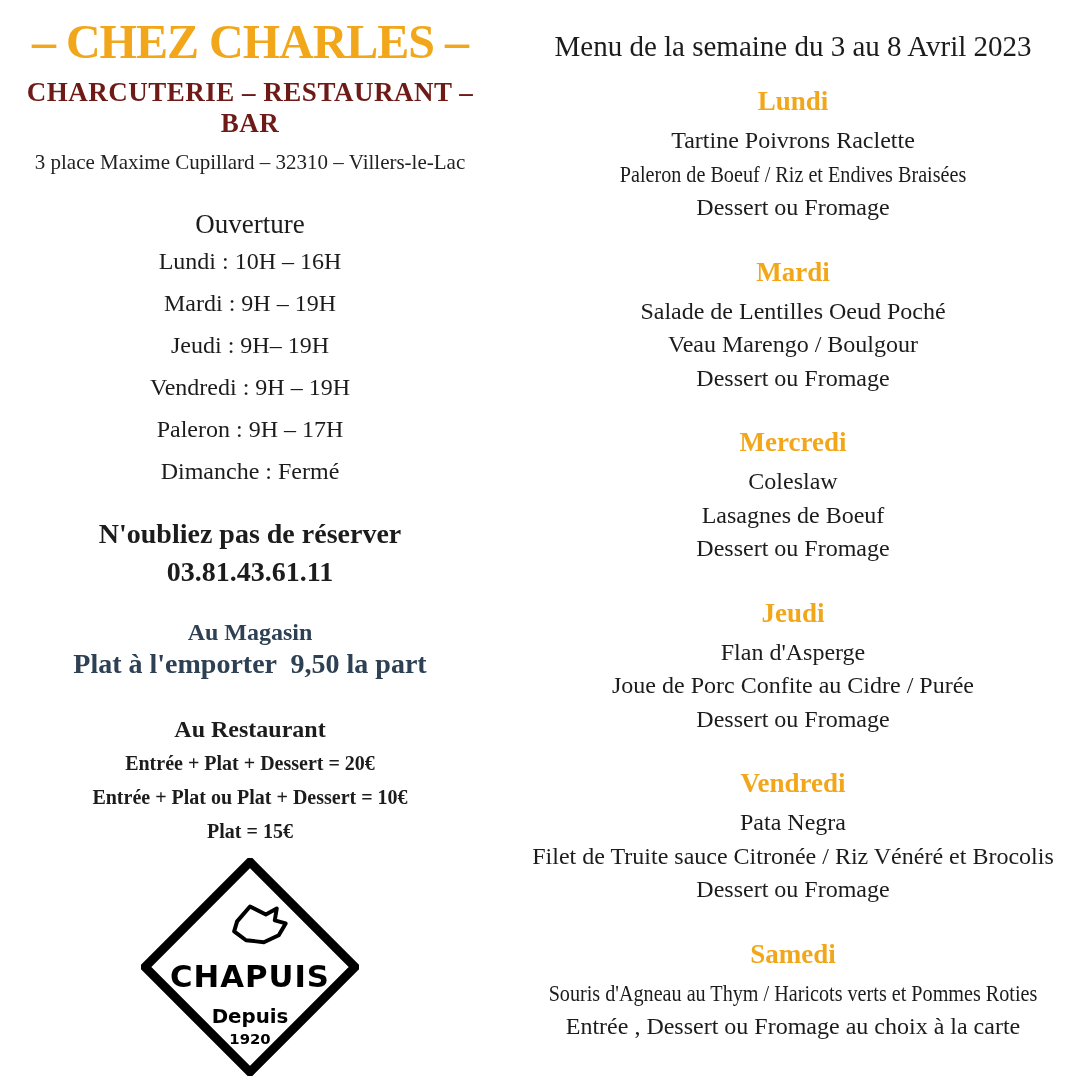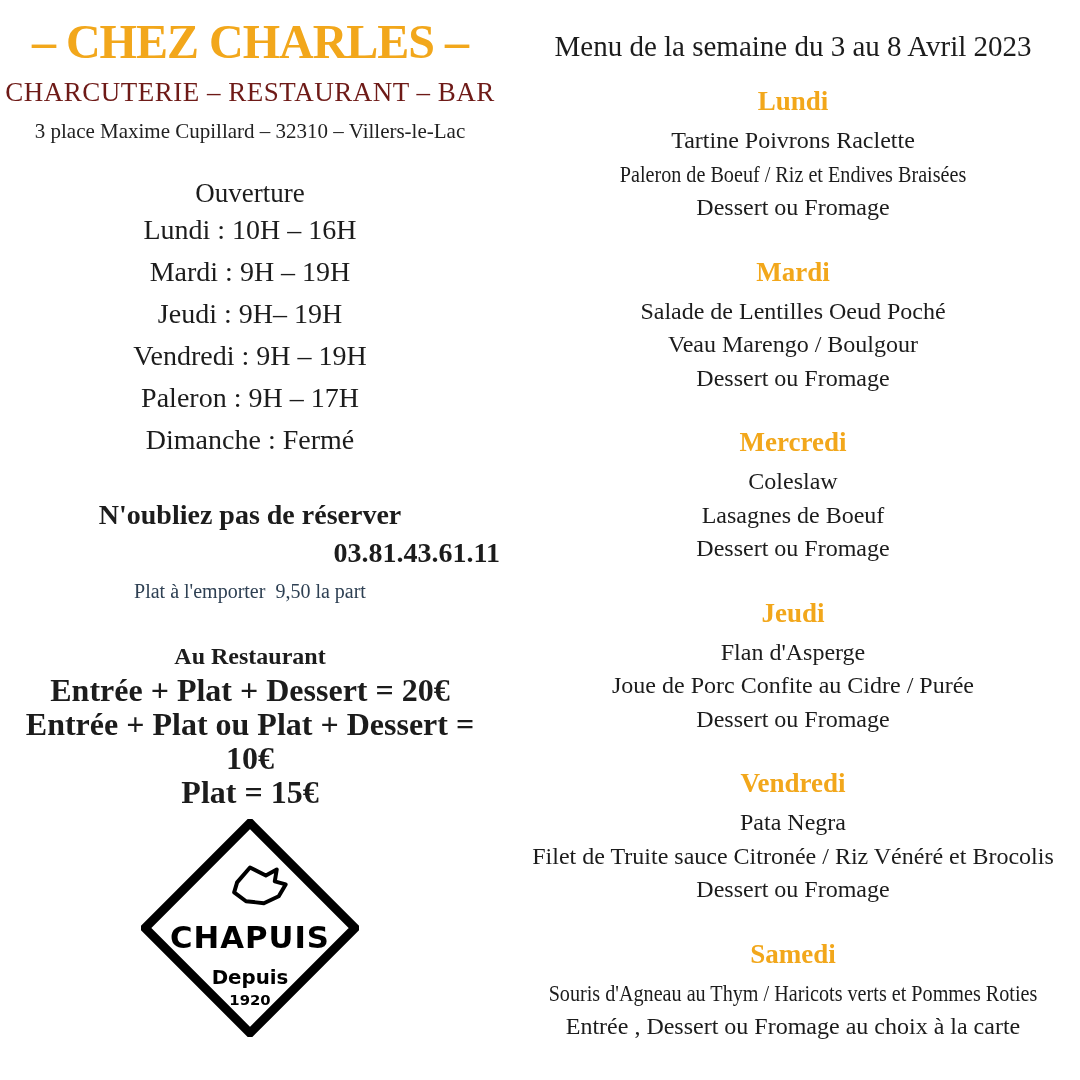--- a/index.html
+++ b/index.html
@@ -7,31 +7,31 @@
     width:1080px;height:1080px;background:#ffffff;position:relative;overflow:hidden;
     font-family:"Liberation Serif", serif;color:#1c1c1c;
   }
   
   .left-col{position:absolute;left:0;top:0;width:500px;text-align:center;}
   .brand-title{
     padding-top:16px;font-size:48px;font-weight:bold;color:#F2A71B;
     letter-spacing:-1px;line-height:52px;
   }
   .brand-subtitle{
-    margin-top:9px;font-size:27px;font-weight:normal;color:#6E1A17;letter-spacing:.5px;
+    margin-top:9px;font-size:27px;font-weight:bold;color:#6E1A17;letter-spacing:.5px;
   }
   .brand-address{margin-top:11px;font-size:21px;color:#222;}
   .hours-heading{margin-top:34px;font-size:27px;}
-  .hours-line{font-size:28px;line-height:42px;}
-  .reserve-line{margin-top:38px;font-size:28px;font-weight:bold;}
-  .phone-line{font-size:28px;font-weight:bold;line-height:44px;text-align:right;}
+  .hours-line{font-size:24px;line-height:42px;}
+  .reserve-line{margin-top:26px;font-size:28px;font-weight:bold;}
+  .phone-line{font-size:28px;font-weight:bold;line-height:44px;}
   .shop-heading{margin-top:22px;font-size:24px;font-weight:bold;color:#2E4053;line-height:32px;}
-  .shop-line{font-size:20px;font-weight:normal;color:#2E4053;line-height:32px;white-space:pre-wrap;}
+  .shop-line{font-size:28px;font-weight:bold;color:#2E4053;line-height:32px;white-space:pre-wrap;}
   .resto-heading{margin-top:32px;font-size:24px;font-weight:bold;line-height:34px;}
-  .price-line{font-size:32px;font-weight:bold;line-height:34px;}
+  .price-line{font-size:20px;font-weight:bold;line-height:34px;}
   .logo-wrap{margin-top:10px;display:flex;justify-content:center;}
   
   .right-col{position:absolute;left:500px;top:0;width:586px;text-align:center;}
   .menu-title{padding-top:30px;font-size:29px;}
   .day-block{margin-top:32px;}
   .day-block.first{margin-top:23px;}
   .day-name{font-size:27px;font-weight:bold;color:#F2A71B;margin-bottom:7px;}
   .item{margin:0;font-size:24px;line-height:33.5px;}
   .item.condensed{transform:scaleX(.84);transform-origin:50% 50%;white-space:nowrap;}
 </style>
@@ -49,20 +49,21 @@
     <div class="hours-line">Mardi : 9H – 19H</div>
     <div class="hours-line">Jeudi : 9H– 19H</div>
     <div class="hours-line">Vendredi : 9H – 19H</div>
     <div class="hours-line">Paleron : 9H – 17H</div>
     <div class="hours-line">Dimanche : Fermé</div>
   </div>
 
   <div class="reserve-line">N'oubliez pas de réserver</div>
   <div class="phone-line">03.81.43.61.11</div>
 
+  <div class="shop-heading">Au Magasin</div>
   <div class="shop-line">Plat à l'emporter  9,50 la part</div>
 
   <div class="resto-heading">Au Restaurant</div>
   <div class="price-line">Entrée + Plat + Dessert = 20€</div>
   <div class="price-line">Entrée + Plat ou Plat + Dessert = 10€</div>
   <div class="price-line">Plat = 15€</div>
 
   <div class="logo-wrap">
     <svg width="218" height="218" viewBox="0 0 220 220">
       <polygon points="110,4 216,110 110,216 4,110" fill="#ffffff" stroke="#000000" stroke-width="9"></polygon>

